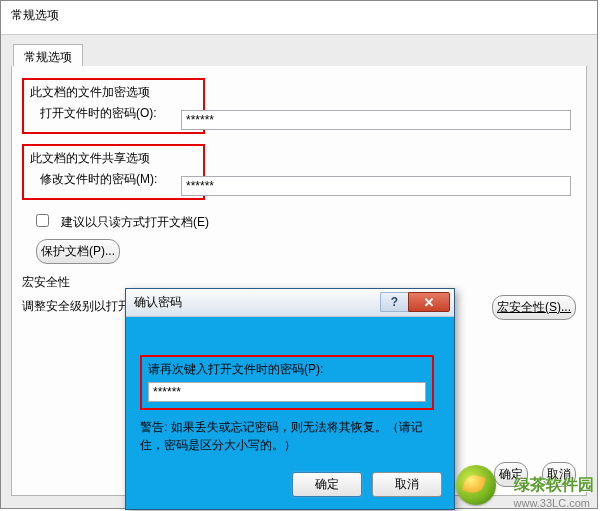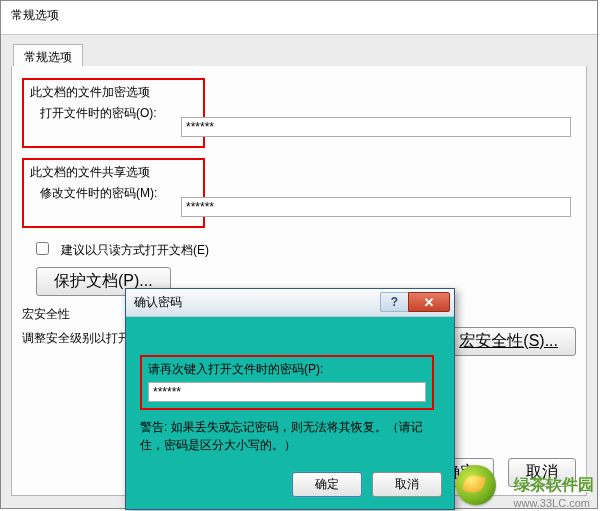--- a/index.html
+++ b/index.html
@@ -50,21 +50,21 @@
     background: #fdfdfd;
     border: 1px solid #b5b5b5;
     border-top: none;
     margin-top: -15px;
     padding: 12px 10px 70px 10px;
     min-height: 430px;
     position: relative;
   }
   .red-box-1 {
     border: 2px solid #e60000;
-    padding: 4px 6px 16px 6px;
+    padding: 4px 6px 2px 6px;
     margin-bottom: 8px;
     width: 183px;
   }
   .section-label { margin-bottom: 4px; }
   .field-row {
     display: flex;
     align-items: center;
     margin: 4px 0 8px 0;
   }
   .field-label { margin-left: 10px; margin-right: 6px; white-space: nowrap; }
@@ -81,39 +81,39 @@
   .red-wrap-row {
     display: flex;
     align-items: center;
     margin-bottom: 2px;
   }
   .check-row { display:flex; align-items:flex-start; margin: 6px 0 8px 14px; gap:12px;}
   .check-row input { margin:0; }
   .btn {
     background: linear-gradient(#fdfdfd,#e4e4e4);
     border: 1px solid #8e8f8f;
-    border-radius: 3px;
-    padding: 3px 17px;
-    font-family: inherit;
-    font-size: 16px;
+    border-radius: 11px;
+    padding: 3px 4px;
+    font-family: inherit;
+    font-size: 12px;
     cursor: pointer;
   }
   .protect-btn-row { margin-left: 14px; margin-bottom: 10px; }
   .macro-head { margin: 8px 0 4px 0; }
   .macro-row { display:flex; align-items:flex-start; gap:10px; }
   .macro-text { flex:1; line-height:1.5; padding-top:2px; }
   .macro-btn { margin-top: 0; white-space: nowrap; text-decoration: underline; }
   
   .dialog {
     position: absolute;
     left: 125px;
     top: 288px;
     width: 330px;
     border: 1px solid #2b5a84;
-    background: #14b8a6;
+    background: #0ea5e9;
     box-shadow: 3px 3px 8px rgba(0,0,0,0.35);
   }
   .dlg-titlebar {
     height: 28px;
     background: linear-gradient(#fcfcfc,#d9e4ef);
     display:flex;
     align-items:center;
     justify-content: space-between;
     padding: 0 0 0 8px;
     border-bottom: 1px solid #bcc7d3;

